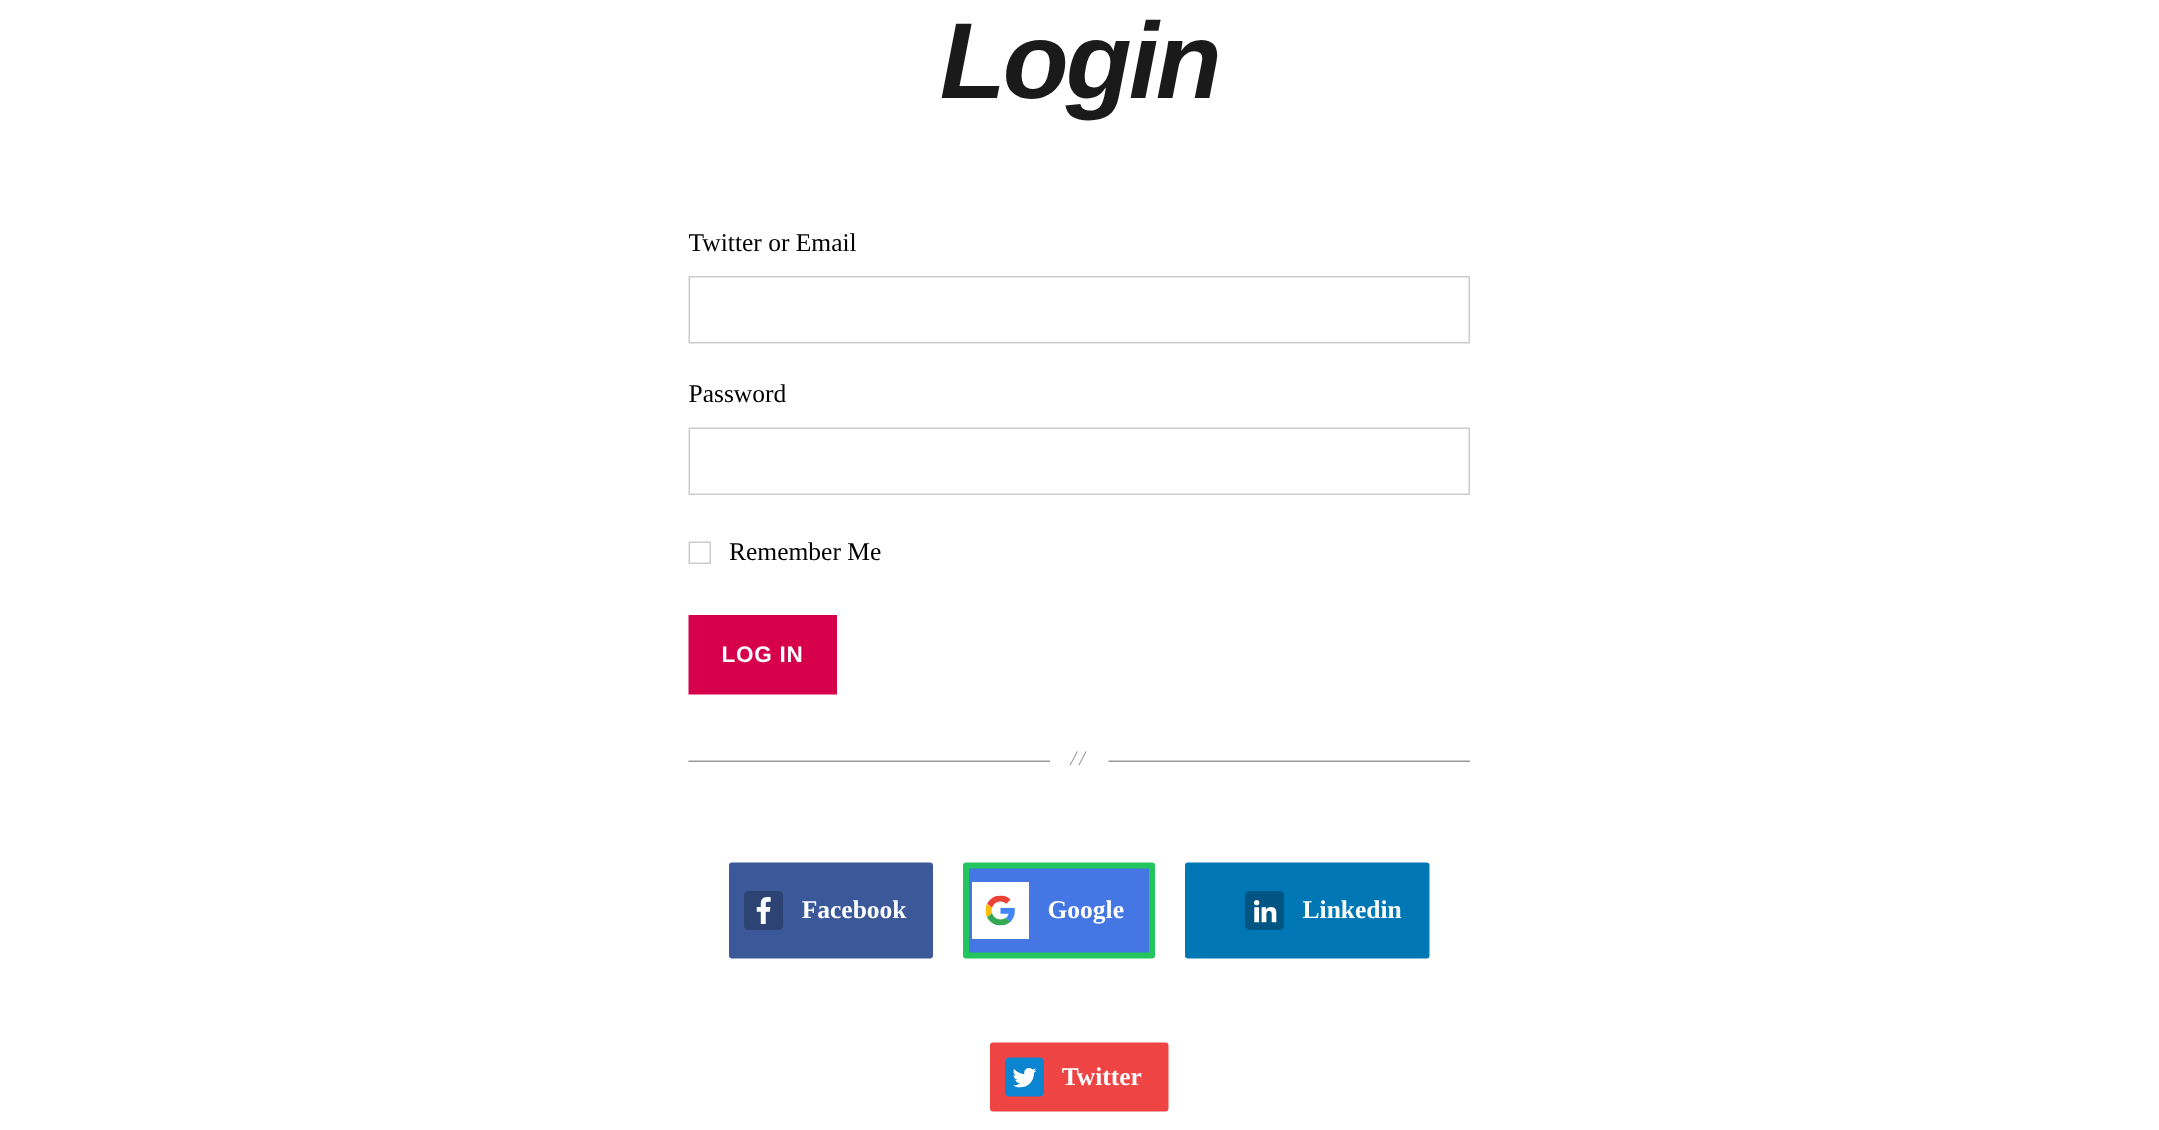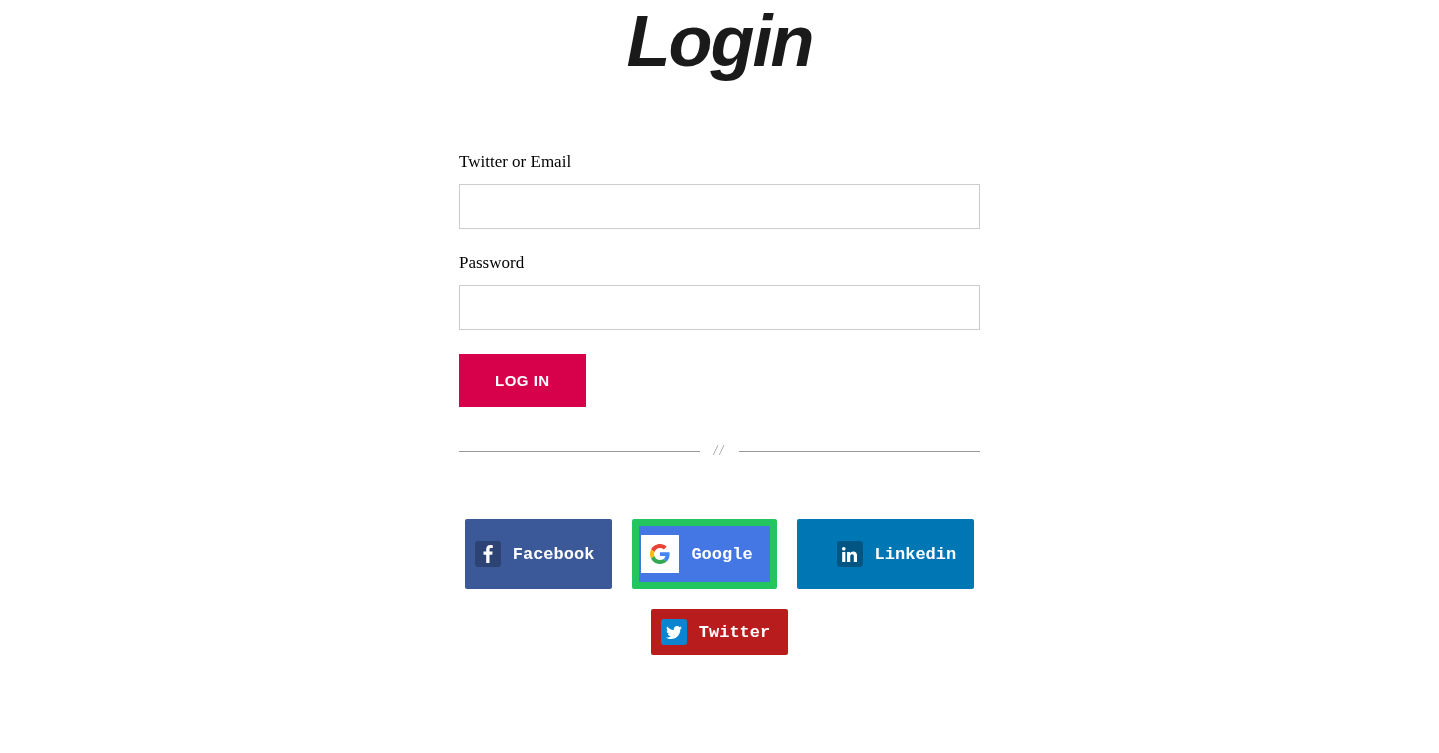--- a/index.html
+++ b/index.html
@@ -84,21 +84,21 @@
     
     .checkbox-label {
       font-size: 17px;
       font-family: Georgia, serif;
     }
     
     .submit-btn {
       background: #d6004b;
       color: #fff;
       border: none;
-      padding: 18px 36px;
+      padding: 18px 22px;
       font-size: 15px;
       font-weight: 600;
       font-family: -apple-system, BlinkMacSystemFont, 'Segoe UI', Helvetica, Arial, sans-serif;
       letter-spacing: 0.5px;
       cursor: pointer;
     }
     
     .divider {
       display: flex;
       align-items: center;
@@ -125,46 +125,47 @@
       justify-content: center;
       gap: 20px;
       margin-bottom: 60px;
     }
     
     .social-btn {
       display: flex;
       align-items: center;
       padding: 10px 18px 10px 10px;
       color: #fff;
-      font-family: Liberation Mono, monospace;
+      font-family: Liberation Serif, serif;
       font-size: 17px;
       font-weight: bold;
       cursor: pointer;
       border: none;
       border-radius: 2px;
       text-align: center;
     }
     
     .social-btn-facebook {
       background: #3b5998;
     }
     
     .social-btn-google {
       background: #4477e4;
-      border: 7px solid #22c55e;
+      border: 4px solid #22c55e;
       padding: 9px 17px 9px 2px;
     }
     
     .social-btn-linkedin {
       background: #0077b5;
       padding-left: 40px;
     }
     
     .social-btn-twitter {
-      background: #b91c1c;
+      background: #ef4444;
+      margin-top: 36px;
     }
     
     .social-icon {
       width: 26px;
       height: 26px;
       display: flex;
       align-items: center;
       justify-content: center;
       border-radius: 3px;
       margin-right: 12px;
@@ -216,20 +217,24 @@
     <div class="form-group">
       <label class="form-label">Twitter or Email</label>
       <input type="text" class="form-input" style="">
     </div>
     
     <div class="form-group">
       <label class="form-label">Password</label>
       <input type="password" class="form-input" style="">
     </div>
     
+    <div class="checkbox-row">
+      <input type="checkbox" class="checkbox" style="">
+      <label class="checkbox-label">Remember Me</label>
+    </div>
     
     <button class="submit-btn">LOG IN</button>
     
     <div class="divider">
       <div class="divider-line"></div>
       <span class="divider-slashes">//</span>
       <div class="divider-line"></div>
     </div>
     
     <div class="social-buttons">

